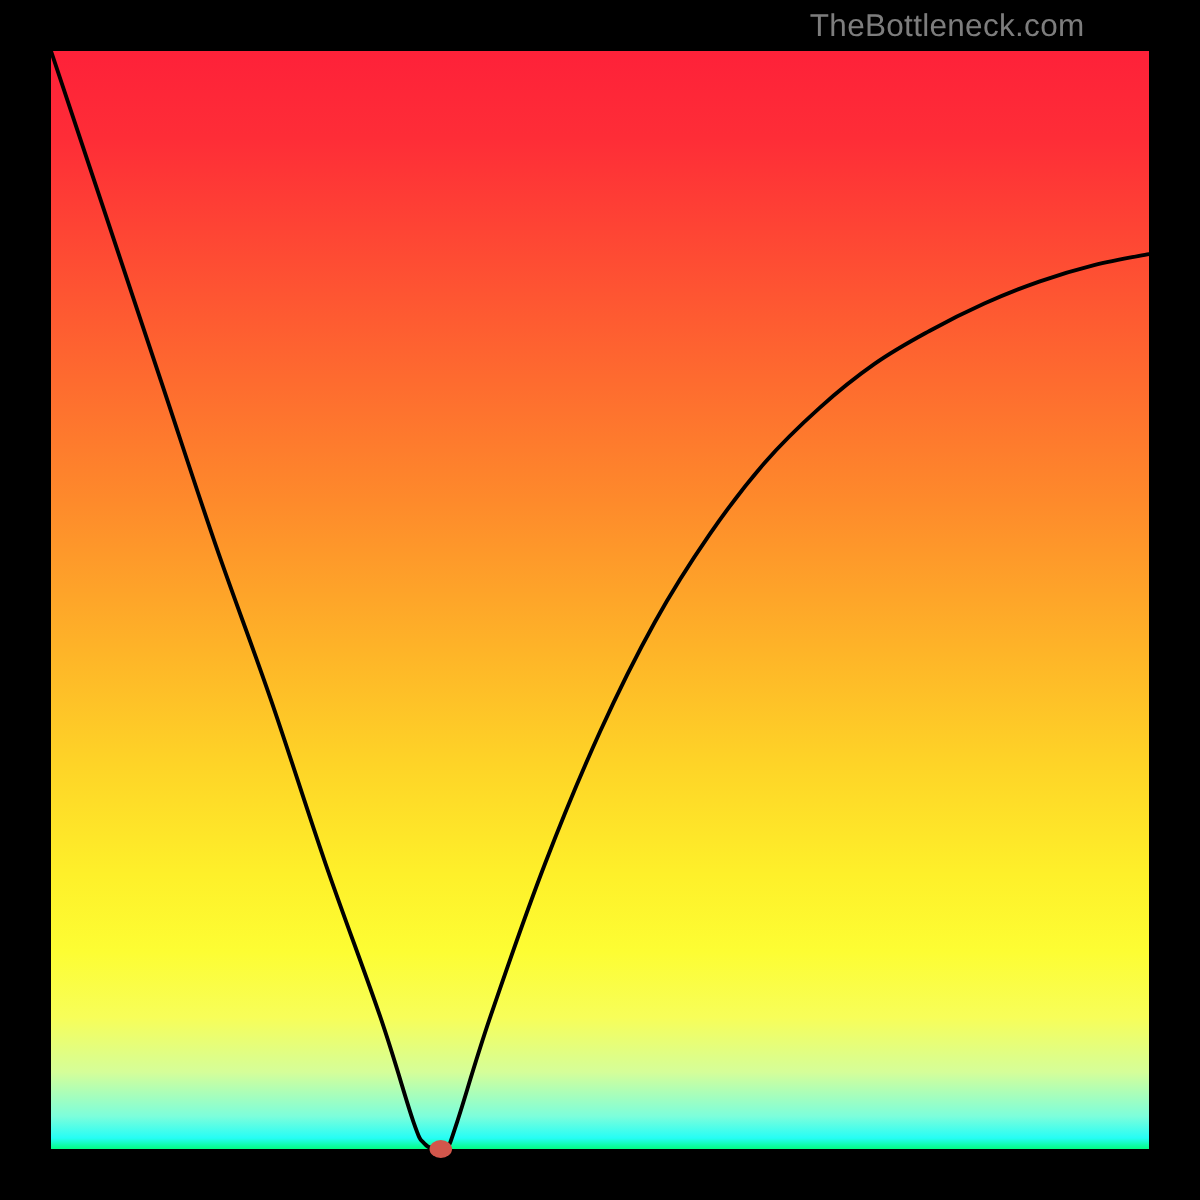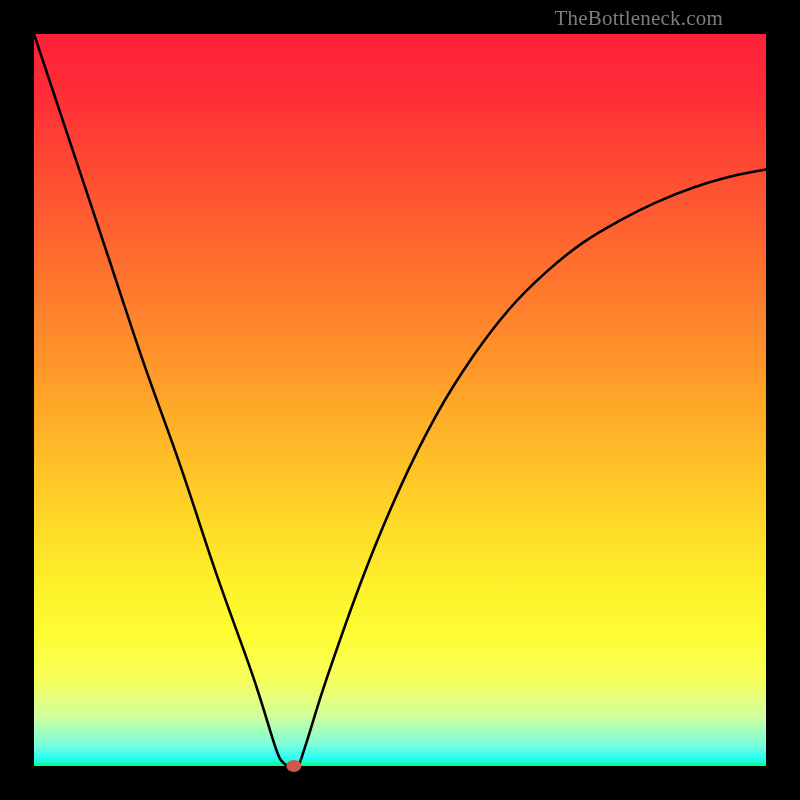--- a/index.html
+++ b/index.html
@@ -11,21 +11,20 @@
     overflow: hidden;
     font-family: Arial, Helvetica, sans-serif;
   }
   .frame {
     position: absolute;
     left: 0;
     top: 0;
     width: 735px;
     height: 800px;
     background: #000;
-    font-family: Liberation Serif, serif;
   }
   .watermark {
     position: absolute;
     top: 6px;
     right: 12px;
     color: #7d7d7d;
     font-size: 21px;
     font-weight: 500;
     letter-spacing: 0.2px;
     z-index: 10;

